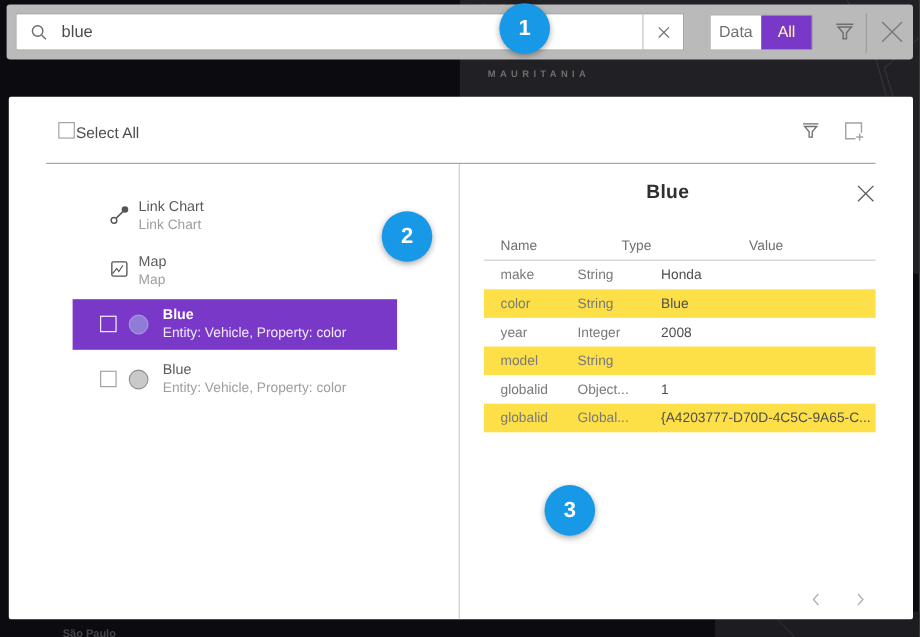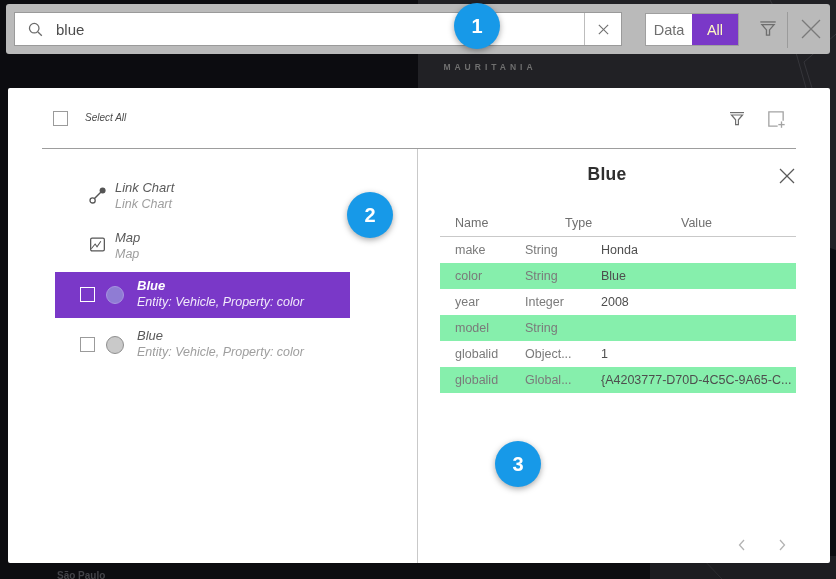--- a/index.html
+++ b/index.html
@@ -51,28 +51,28 @@
   
   .panel{
     position:absolute;left:8px;top:88px;width:822px;height:475px;
     background:#ffffff;border-radius:2px;z-index:2;
   }
   .checkbox{
     width:15px;height:15px;border:1px solid #9b9b9b;background:transparent;
     box-sizing:border-box;cursor:pointer;
   }
   .selectall-cb{position:absolute;left:45px;top:23px;}
-  .selectall-label{position:absolute;left:77px;top:24px;font-size:10px;color:#4c4c4c;font-style:italic;}
+  .selectall-label{position:absolute;left:61px;top:24px;font-size:14px;color:#4c4c4c;}
   .hdr-funnel{position:absolute;left:718px;top:20px;width:22px;height:22px;}
   .hdr-add{position:absolute;left:756px;top:19px;width:24px;height:24px;}
   .hdr-divider{position:absolute;left:34px;top:60px;width:754px;height:1px;background:#9d9d9d;}
   .v-divider{position:absolute;left:409px;top:61px;width:1px;height:414px;background:#c9c9c9;}
 
   
-  .lrow{position:absolute;left:47px;width:295px;height:46px;cursor:pointer;font-style:italic;}
+  .lrow{position:absolute;left:58px;width:295px;height:46px;cursor:pointer;}
   .lrow .r-icon{position:absolute;left:33px;top:11px;}
   .lrow .r-cb{position:absolute;left:25px;top:15px;}
   .lrow .r-cb.white{border-color:#ffffff;}
   .lrow .r-dot{position:absolute;left:51px;top:14px;width:18px;height:18px;border-radius:50%;box-sizing:border-box;}
   .r-dot.gray{background:#c9c9c9;border:1px solid #8f8f8f;}
   .r-dot.purple{background:#8f7cd4;border:1px solid #a795e0;}
   .lrow .r-txt{position:absolute;top:6px;}
   .lrow.iconrow .r-txt{left:60px;}
   .lrow.cbrow .r-txt{left:82px;}
   .r-title{font-size:13px;line-height:16px;color:#5a5a5a;}
@@ -87,21 +87,21 @@
     font-size:17.5px;font-weight:600;color:#2f2f2f;letter-spacing:.3px;
   }
   .d-close{position:absolute;left:768px;top:77px;width:22px;height:22px;}
   .d-table{position:absolute;left:432px;top:122px;width:356px;font-size:12.5px;}
   .d-thead{display:grid;grid-template-columns:85px 76px 1fr;height:26px;align-items:center;color:#6f6f6f;gap:40px;}
   .d-thead > div:first-child{padding-left:15px;}
   .d-hdiv{height:1px;background:#c9c9c9;}
   .d-row{display:grid;grid-template-columns:85px 76px 1fr;height:26px;align-items:center;color:#7a7a7a;}
   .d-row > div:first-child{padding-left:15px;}
   .d-row .val{color:#4e4e4e;white-space:nowrap;overflow:hidden;}
-  .d-row.alt{background:#86efac;}
+  .d-row.alt{background:#fde047;}
   .pagination-label{position:absolute;left:594px;top:450px;width:140px;text-align:center;font-size:12.5px;color:#8a8a8a;}
   .pg-prev{position:absolute;left:723px;top:446px;width:22px;height:22px;}
   .pg-next{position:absolute;left:763px;top:446px;width:22px;height:22px;}
 
   
   .badge{
     position:absolute;width:46px;height:46px;border-radius:50%;
     background:#1799e8;color:#ffffff;font-size:20px;font-weight:bold;
     display:flex;align-items:center;justify-content:center;z-index:5;
     box-shadow:0 2px 6px rgba(0,0,0,.35);

